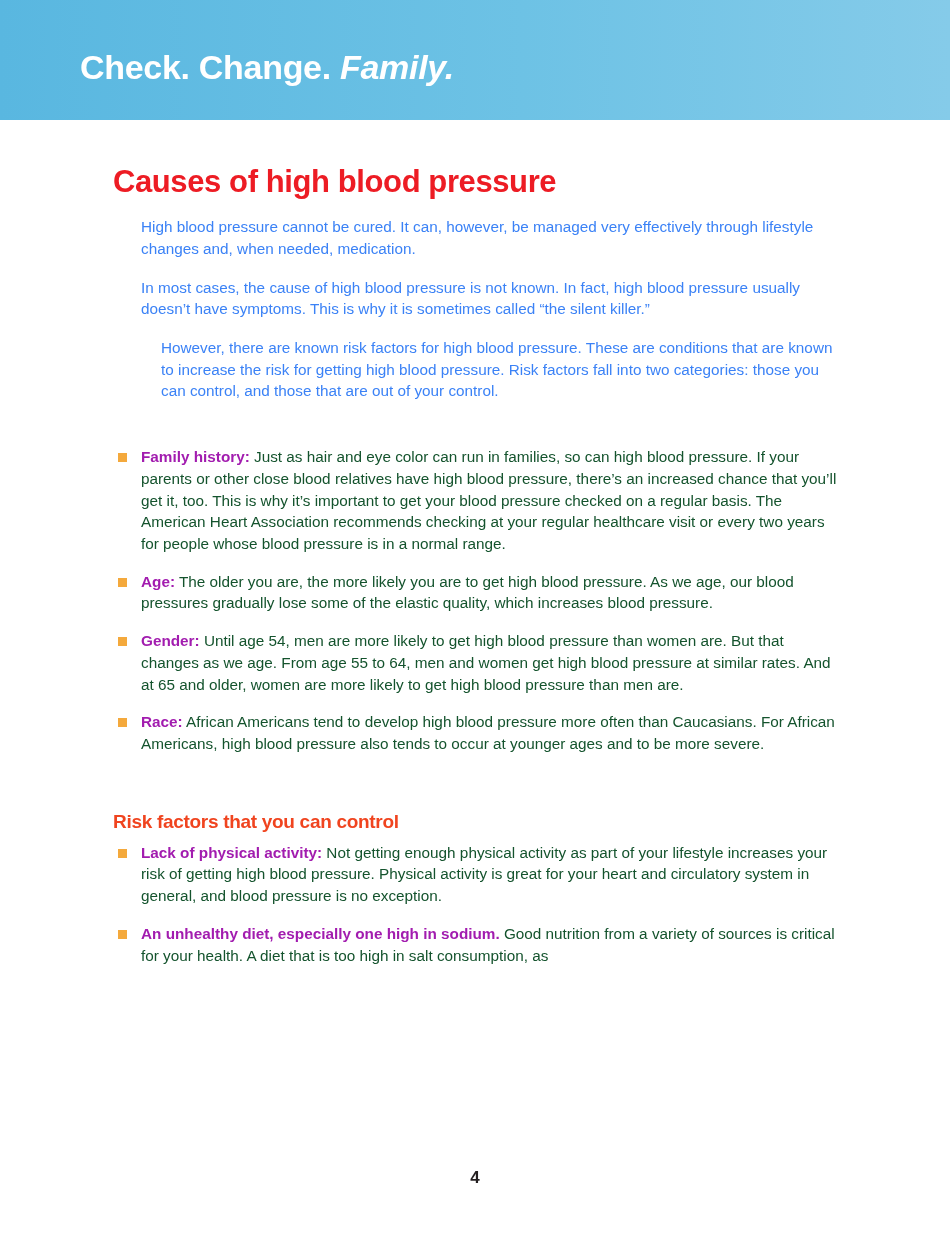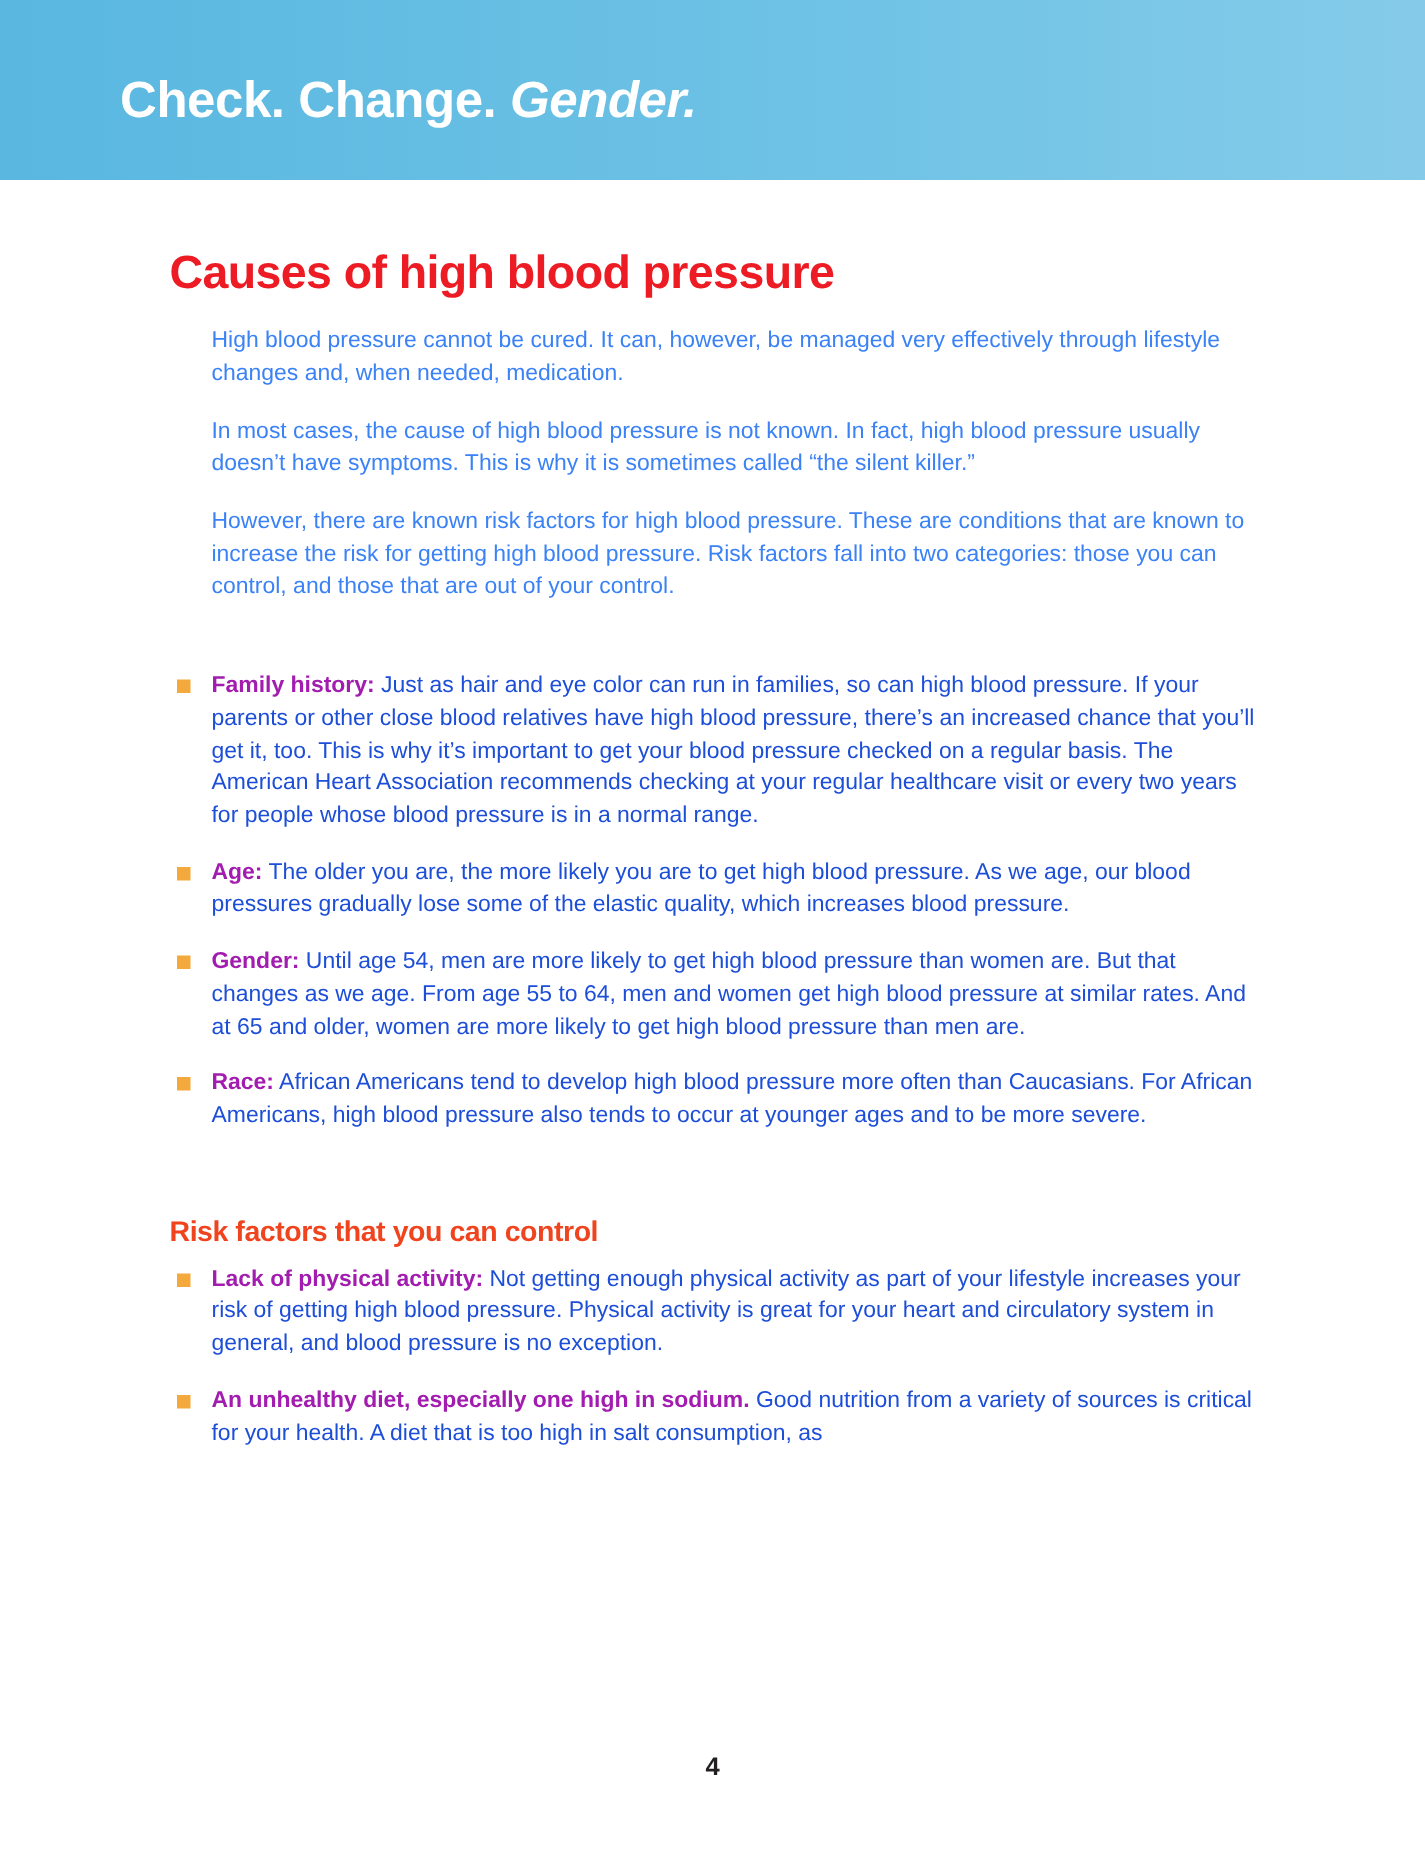--- a/index.html
+++ b/index.html
@@ -69,20 +69,21 @@
     width: 698px;
   }
   p.body-para {
     margin: 0 0 17px 0;
     font-size: 15.3px;
     line-height: 1.42;
     color: #3b82f6;
   }
   p.body-para:last-child {
     margin-bottom: 0;
+    margin-left: 20px;
   }
 
   h2.section-heading {
     margin: 0 0 9px 0;
     font-size: 19px;
     font-weight: bold;
     color: #f0441f;
     letter-spacing: -0.3px;
   }
   .section-block {
@@ -114,41 +115,41 @@
     top: 7px;
     width: 9px;
     height: 9px;
     background: #f4a93c;
   }
   .item-label {
     font-weight: bold;
     color: #a21caf;
   }
   .item-text {
-    color: #1d4ed8;
+    color: #14532d;
   }
 
   .page-number {
     position: absolute;
     left: 0;
     top: 1048px;
     width: 950px;
     text-align: center;
     font-size: 17px;
     font-weight: bold;
     color: #231f20;
   }
 </style>
 </head>
 <body>
 
 <div class="header-band">
   <div class="header-title">
     <span>Check. Change.</span>
-    <span class="italic-word">Gender.</span>
+    <span class="italic-word">Family.</span>
   </div>
 </div>
 
 <div class="page">
 
   <div class="content">
 
     <h1 class="doc-title">Causes of high blood pressure</h1>
 
     <div class="intro">

